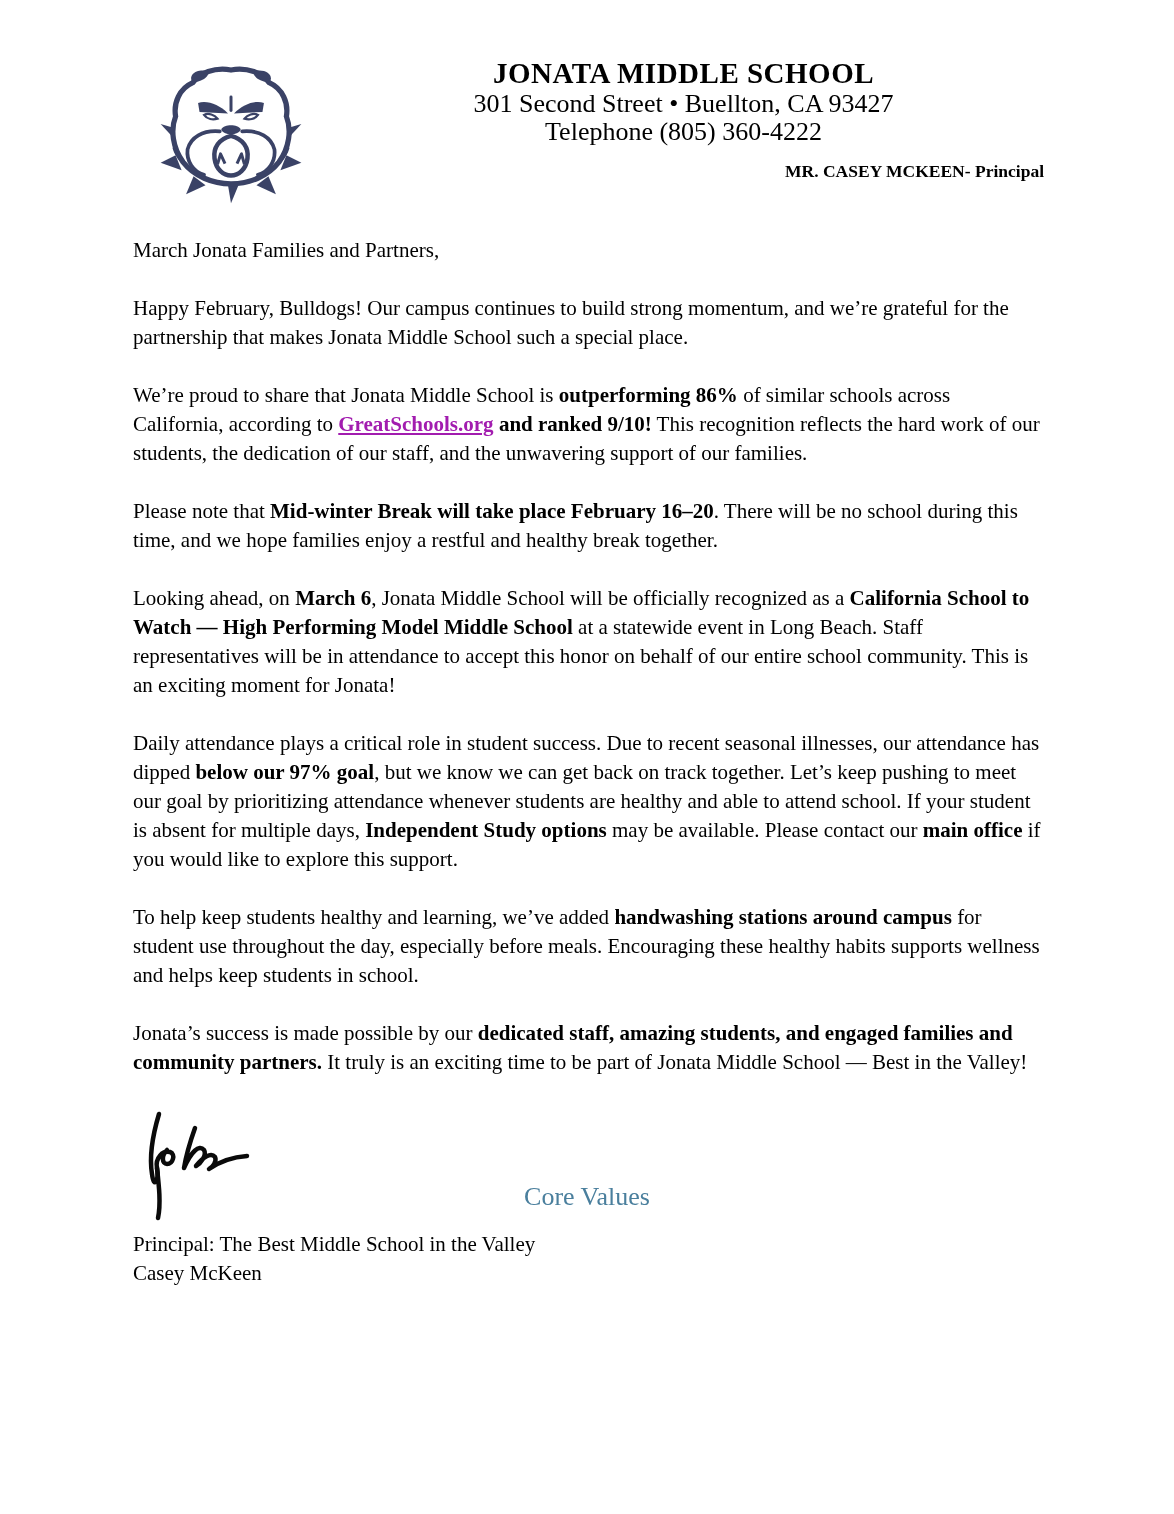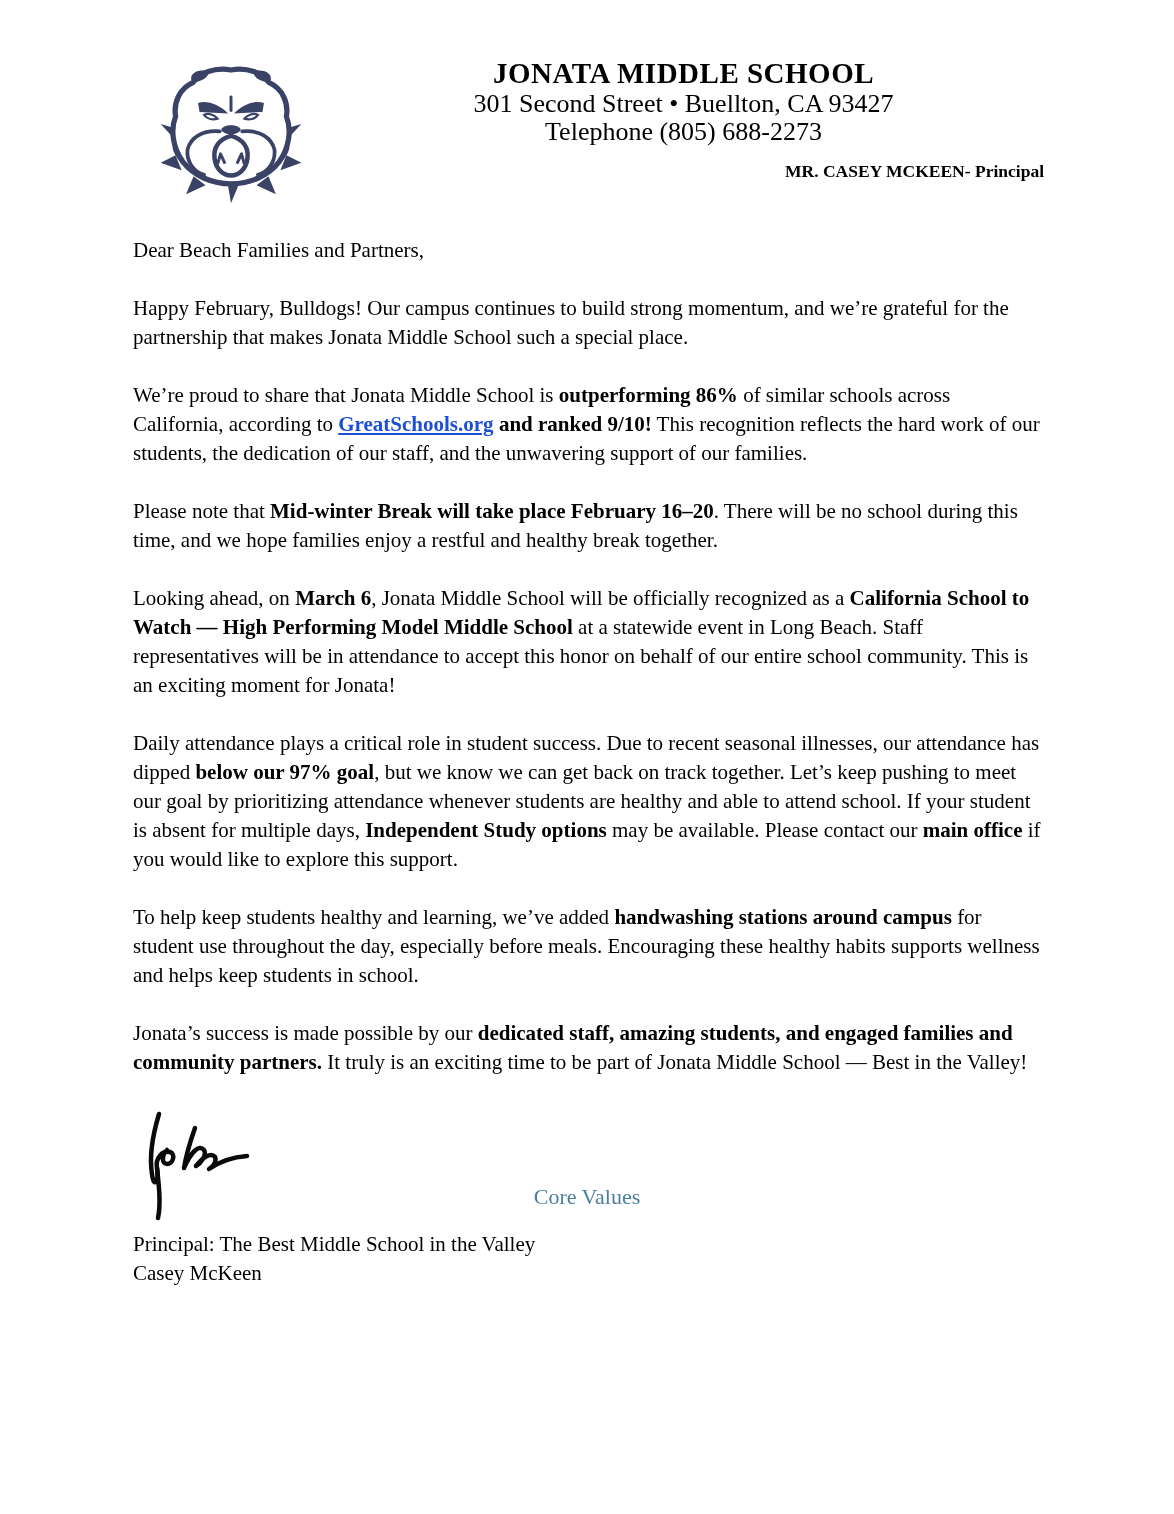--- a/index.html
+++ b/index.html
@@ -56,42 +56,42 @@
   
   .letter-body {
     margin-top: 22px;
     width: 910px;
     font-size: 21px;
     line-height: 29px;
   }
   .letter-body p { margin: 0 0 29px 0; }
   .b { font-weight: bold; }
   .doc-link {
-    color: #1d4ed8;
+    color: #a21caf;
     font-weight: bold;
     cursor: pointer;
   }
   .closing { margin-bottom: 0 !important; }
   .signature {
     margin: 28px 0 6px 10px;
     width: 110px;
     height: 118px;
   }
   .sig-block div { line-height: 29px; }
   
   .footer {
     position: absolute;
     left: 0;
     right: 0;
     bottom: 22px;
     text-align: center;
   }
   .core-values-title {
     color: #4a7f9d;
-    font-size: 22px;
+    font-size: 26px;
     line-height: 28px;
   }
   .core-values-line {
     font-size: 21px;
     line-height: 29px;
   }
 </style>
 </head>
 <body>
 
@@ -133,27 +133,27 @@
 
         <path d="M100,104 C 84,108 76,120 78,134 C 80,149 90,157 100,157 C 110,157 120,149 122,134 C 124,120 116,108 100,104 Z" fill="#ffffff" stroke="#3a4266" stroke-width="6"></path>
 
         <path d="M82,142 L86,128 L92,141" fill="#ffffff" stroke="#3a4266" stroke-width="4" stroke-linejoin="round"></path>
         <path d="M118,142 L114,128 L108,141" fill="#ffffff" stroke="#3a4266" stroke-width="4" stroke-linejoin="round"></path>
       </svg>
     </div>
     <div class="head-text">
       <h1 class="school-name">JONATA MIDDLE SCHOOL</h1>
       <div class="addr-line">301 Second Street • Buellton, CA 93427</div>
-      <div class="addr-line">Telephone (805) 688-2273</div>
+      <div class="addr-line">Telephone (805) 360-4222</div>
       <div class="principal-line">MR. CASEY MCKEEN- Principal</div>
     </div>
   </header>
 
   <main class="letter-body">
-    <p class="salutation">Dear Beach Families and Partners,</p>
+    <p class="salutation">March Jonata Families and Partners,</p>
     <div id="paragraphs">
         <p><span>Happy February, Bulldogs! Our campus continues to build strong momentum, and we’re grateful for the partnership that makes Jonata Middle School such a special place.</span></p>
         <p><span>We’re proud to share that Jonata Middle School is </span><span class="b">outperforming 86%</span><span> of similar schools across California, according to </span><a class="doc-link b" href="#">GreatSchools.org</a><span class="b"> and ranked 9/10!</span><span> This recognition reflects the hard work of our students, the dedication of our staff, and the unwavering support of our families.</span></p>
         <p><span>Please note that </span><span class="b">Mid-winter Break will take place February 16–20</span><span>. There will be no school during this time, and we hope families enjoy a restful and healthy break together.</span></p>
         <p><span>Looking ahead, on </span><span class="b">March 6</span><span>, Jonata Middle School will be officially recognized as a </span><span class="b">California School to Watch — High Performing Model Middle School</span><span> at a statewide event in Long Beach. Staff representatives will be in attendance to accept this honor on behalf of our entire school community. This is an exciting moment for Jonata!</span></p>
         <p><span>Daily attendance plays a critical role in student success. Due to recent seasonal illnesses, our attendance has dipped </span><span class="b">below our 97% goal</span><span>, but we know we can get back on track together. Let’s keep pushing to meet our goal by prioritizing attendance whenever students are healthy and able to attend school. If your student is absent for multiple days, </span><span class="b">Independent Study options</span><span> may be available. Please contact our </span><span class="b">main office</span><span> if you would like to explore this support.</span></p>
         <p><span>To help keep students healthy and learning, we’ve added </span><span class="b">handwashing stations around campus</span><span> for student use throughout the day, especially before meals. Encouraging these healthy habits supports wellness and helps keep students in school.</span></p>
         <p><span>Jonata’s success is made possible by our </span><span class="b">dedicated staff, amazing students, and engaged families and community partners.</span><span> It truly is an exciting time to be part of Jonata Middle School — Best in the Valley!</span></p>
       </div>
 

